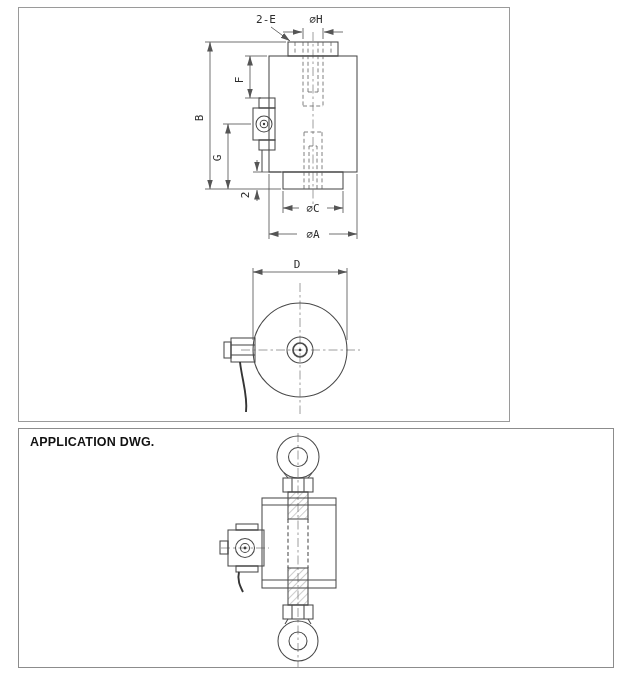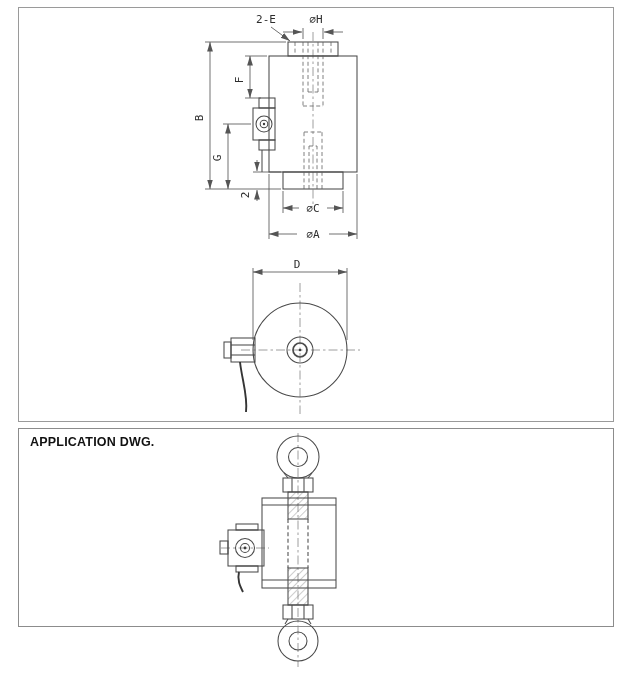--- a/index.html
+++ b/index.html
@@ -1,20 +1,20 @@
 <!DOCTYPE html>
 <html><head>
 <meta charset="utf-8">
 <style>
   html,body { margin:0; padding:0; background:#fff; }
   body { width:631px; height:680px; position:relative; font-family:"Liberation Sans", sans-serif; }
   .sheet { position:absolute; inset:0; background:#fff; }
   .panel { position:absolute; background:#fff; border:1px solid #9a9a9a; box-sizing:border-box; }
-  .panel-dim { left:18px; top:7px; width:596px; height:415px; }
-  .panel-app { left:18px; top:428px; width:596px; height:199px; border-color:#8c8c8c; }
+  .panel-dim { left:18px; top:7px; width:492px; height:415px; }
+  .panel-app { left:18px; top:428px; width:596px; height:240px; border-color:#8c8c8c; }
   .app-title { position:absolute; left:11px; top:6px; font-size:12.5px; font-weight:700; color:#111; letter-spacing:.2px; }
   svg { display:block; }
   
   .g-out line, .g-out rect, .g-out circle, .g-out path,
   .g-app line, .g-app rect, .g-app circle, .g-app path {
     stroke:#4a4a4a; stroke-width:1.05; fill:none;
   }
   .g-hid line { stroke:#606060; stroke-width:.8; fill:none; stroke-dasharray:4 2.6; }
   .cl { stroke:#868686 !important; stroke-width:.8 !important; stroke-dasharray:9 3 2.5 3 !important; fill:none; }
   .g-dim line { stroke:#575757; stroke-width:.85; fill:none; }

